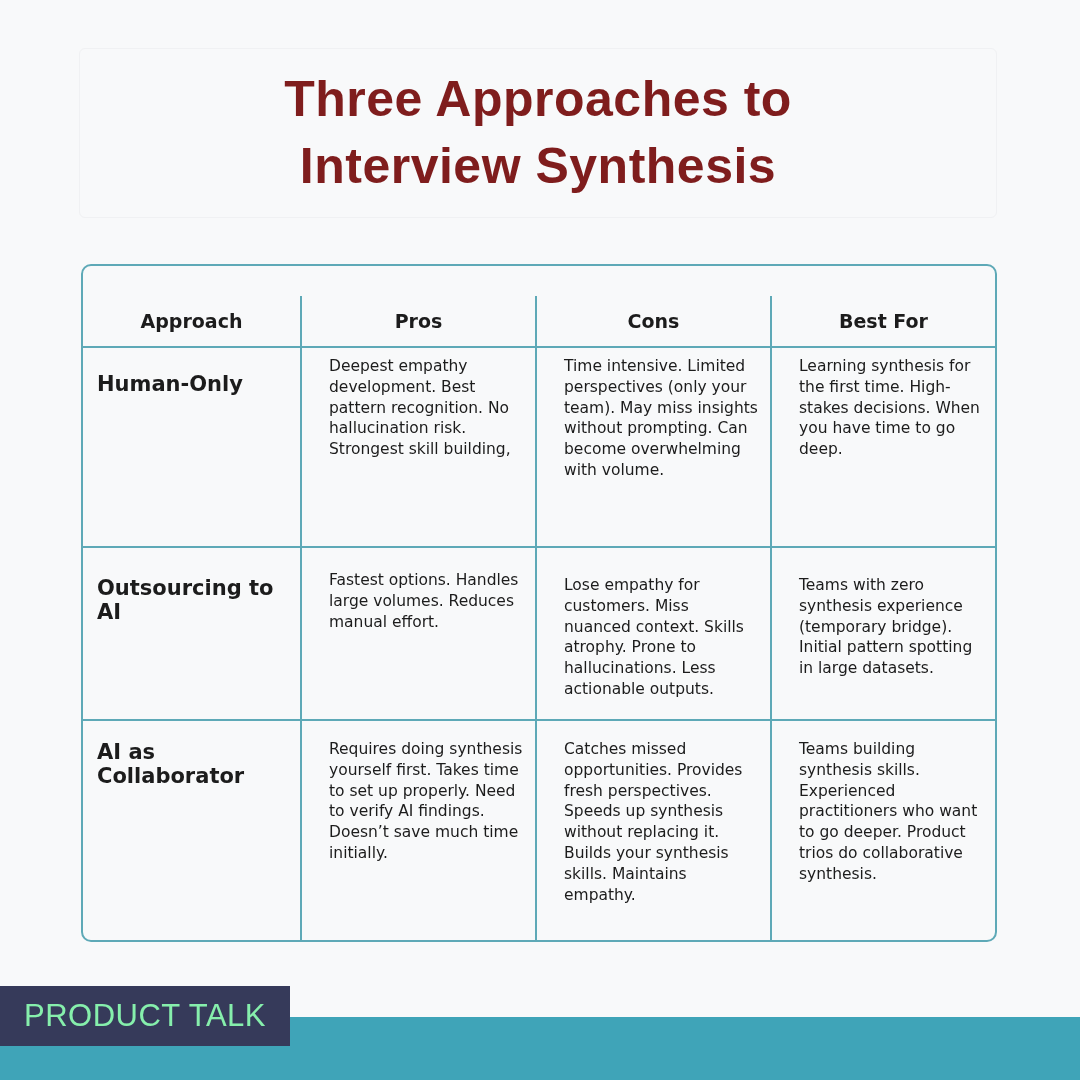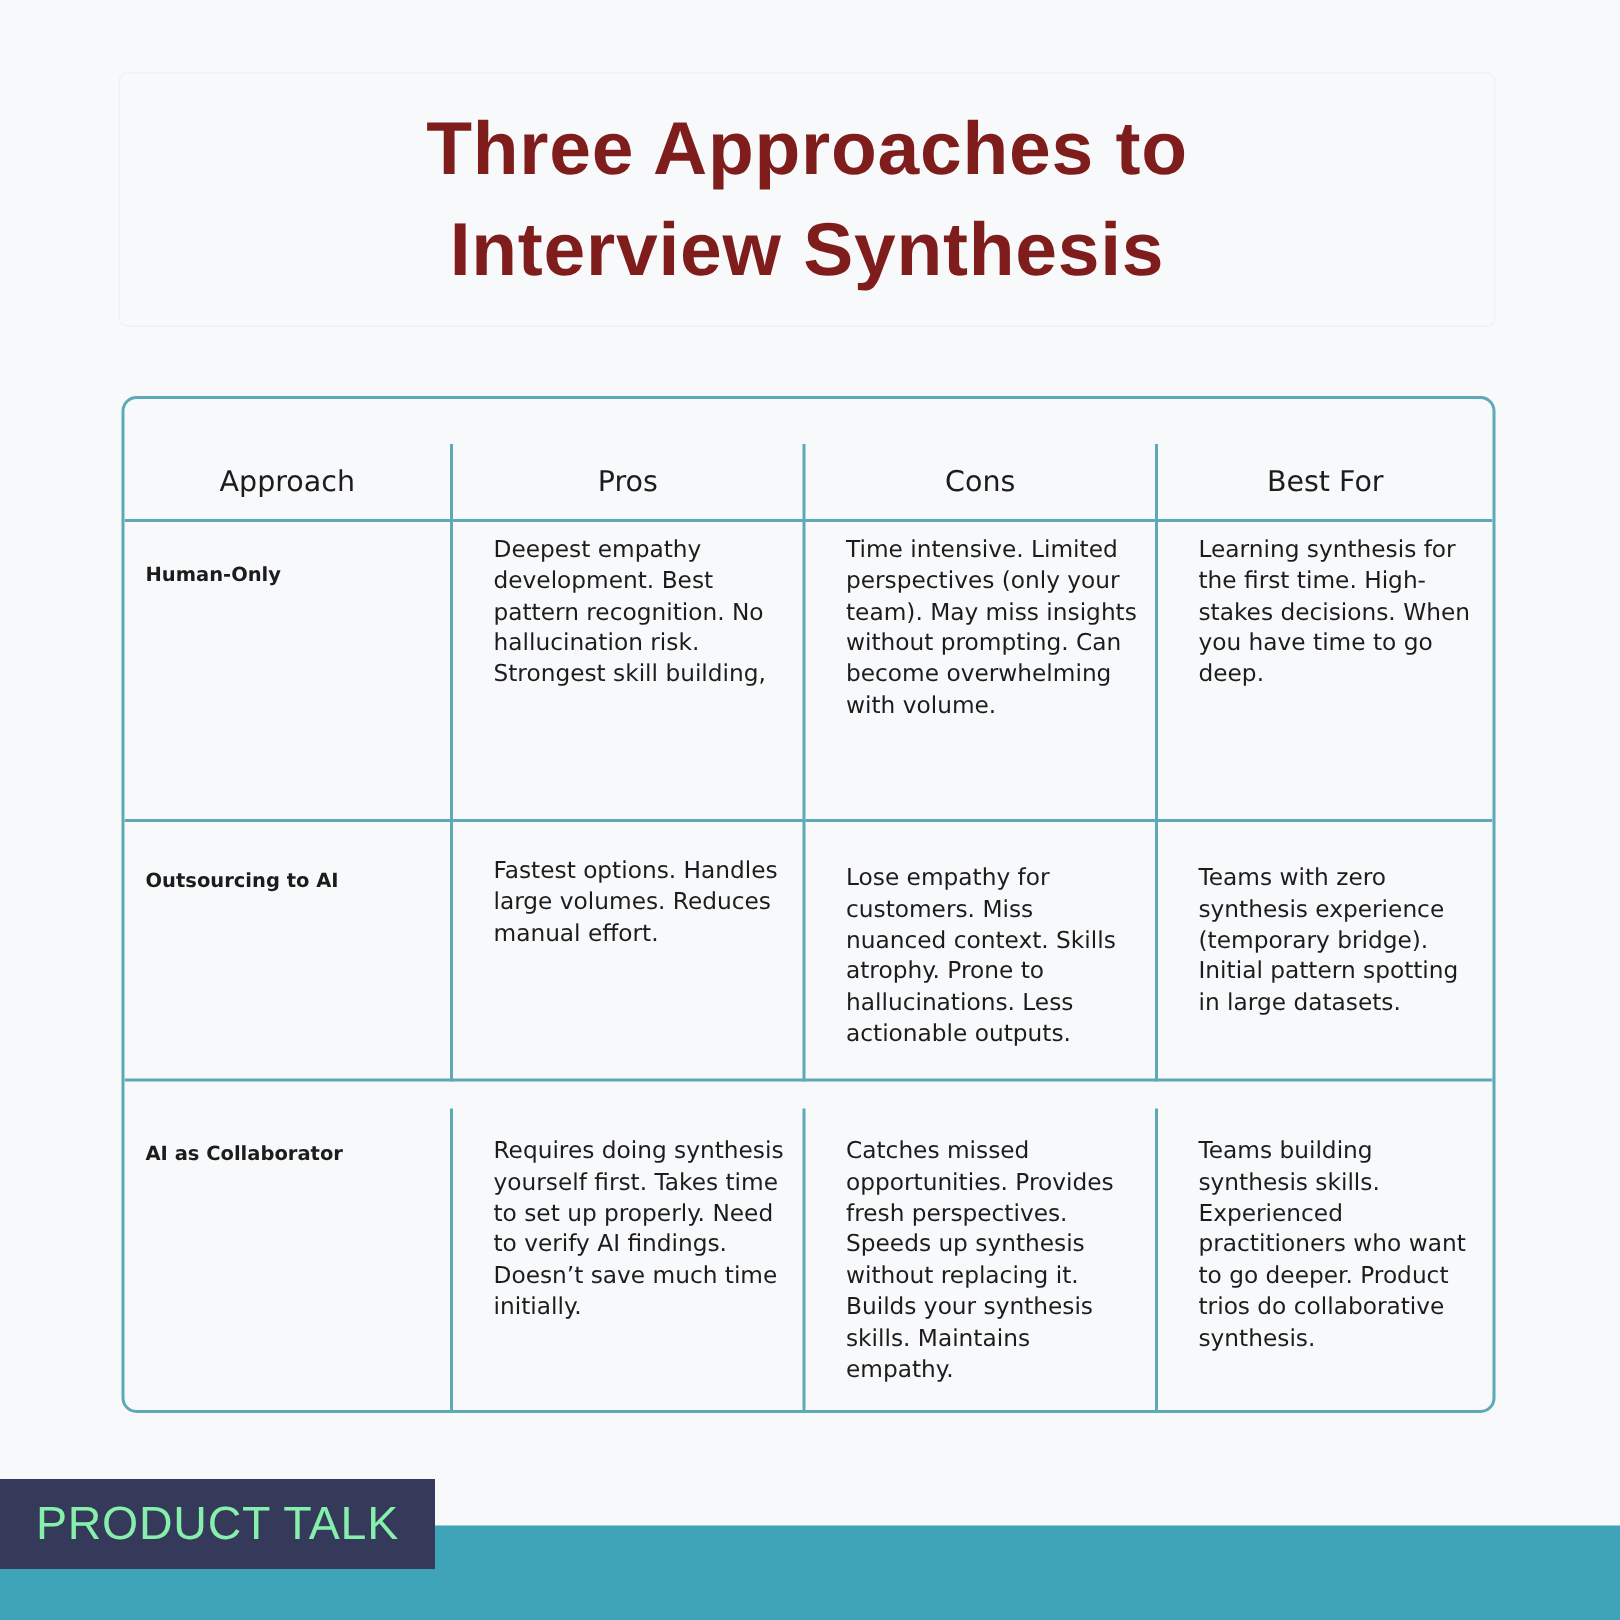--- a/index.html
+++ b/index.html
@@ -29,27 +29,27 @@
       grid-template-rows: 82px 200px 173px 1fr;
       width: 100%; height: 100%;
     }
     .cell {
       box-sizing: border-box;
       border-right: 2px solid #5ea9b7; border-bottom: 2px solid #5ea9b7;
       font-size: 15.5px; line-height: 20.8px; color: #1c1c1c;
       padding: 24px 10px 10px 27px;
     }
     .cell.last-col { border-right: none; }
-    .cell.last-row { border-bottom: none; margin-top: 18px; }
+    .cell.last-row { border-bottom: none; }
     .head {
       display: flex; align-items: center; justify-content: center;
-      font-weight: 400; font-size: 19px; padding: 0; margin-top: 30px;
+      font-weight: 700; font-size: 19px; padding: 0; margin-top: 30px;
     }
     .rowhead {
-      font-weight: 700; font-size: 13px; line-height: 24px; padding: 24px 8px 10px 14px;
+      font-weight: 700; font-size: 21px; line-height: 24px; padding: 24px 8px 10px 14px;
     }
     .r1 { padding-top: 8px; }
     .r2 { padding-top: 27px; }
     .r2.pros { padding-top: 22px; }
     .r3 { padding-top: 18px; }
     .brand-bar {
       position: absolute; left: 0; top: 1017px; width: 1080px; height: 63px;
       background: #3fa4b8;
     }
     .brand-badge {

